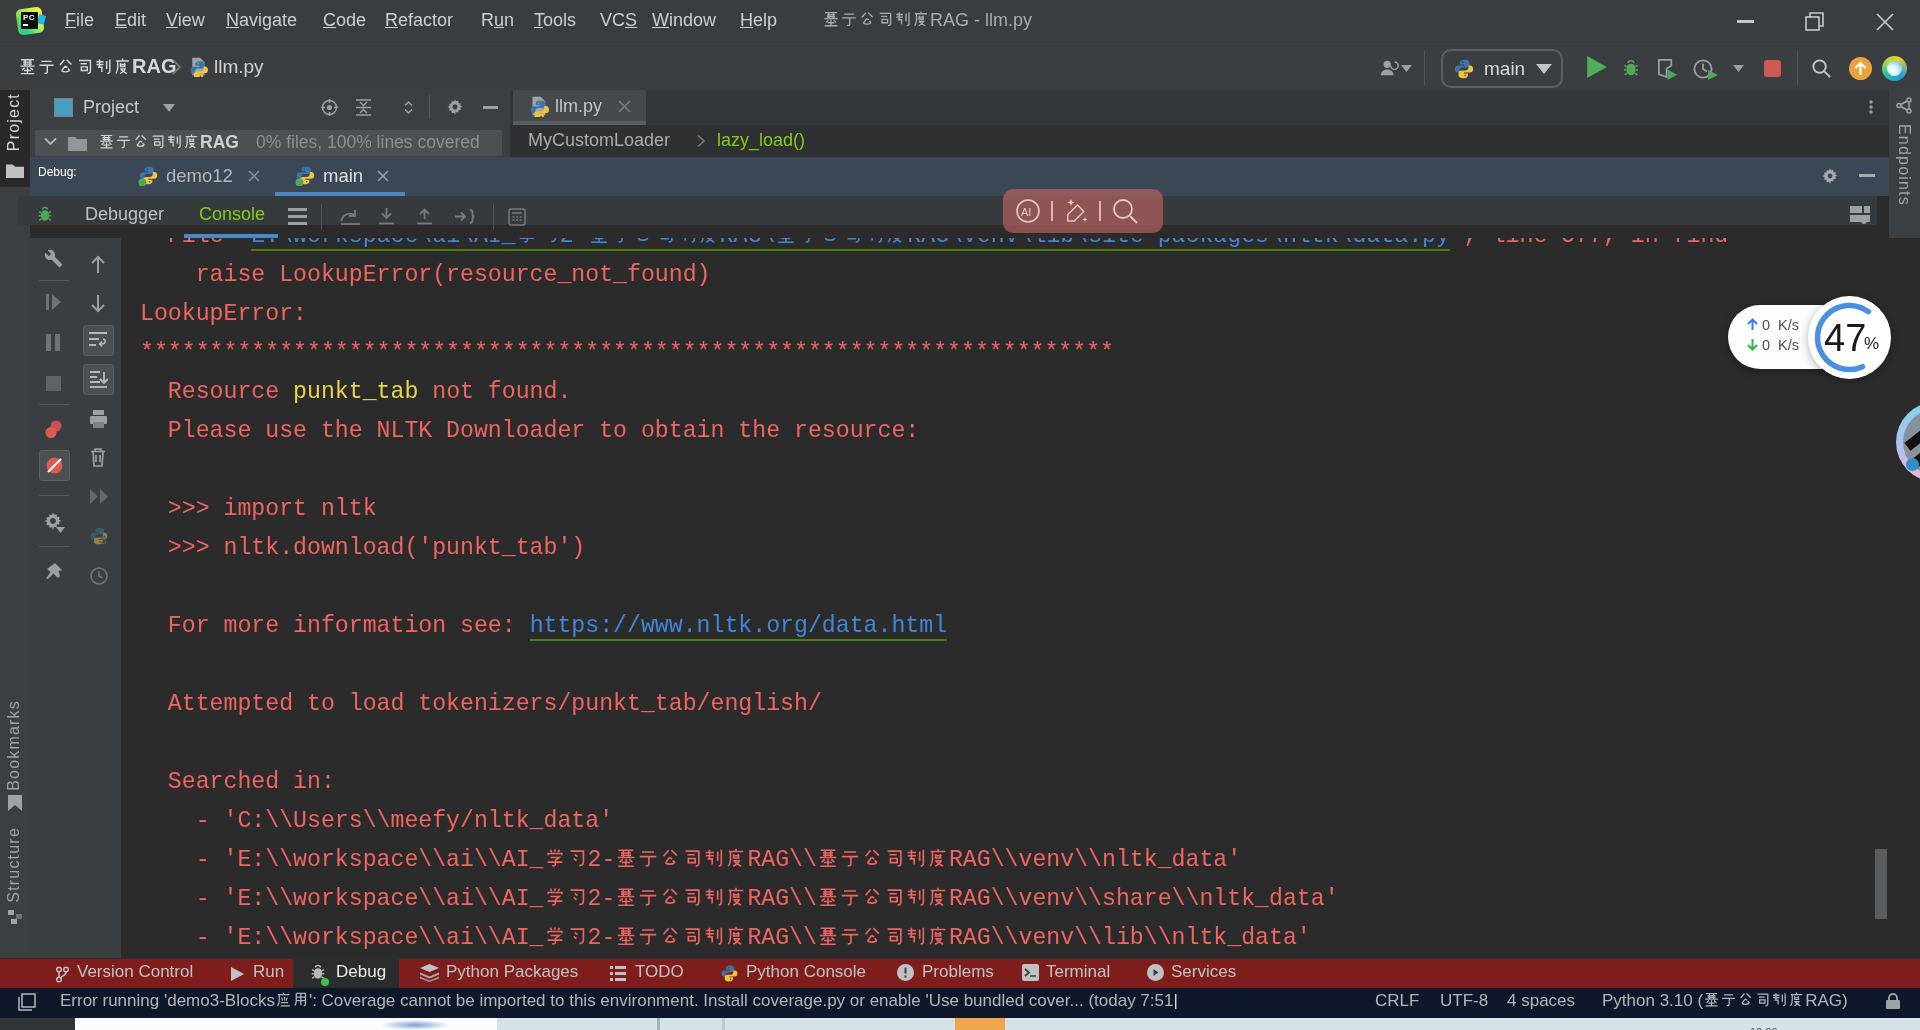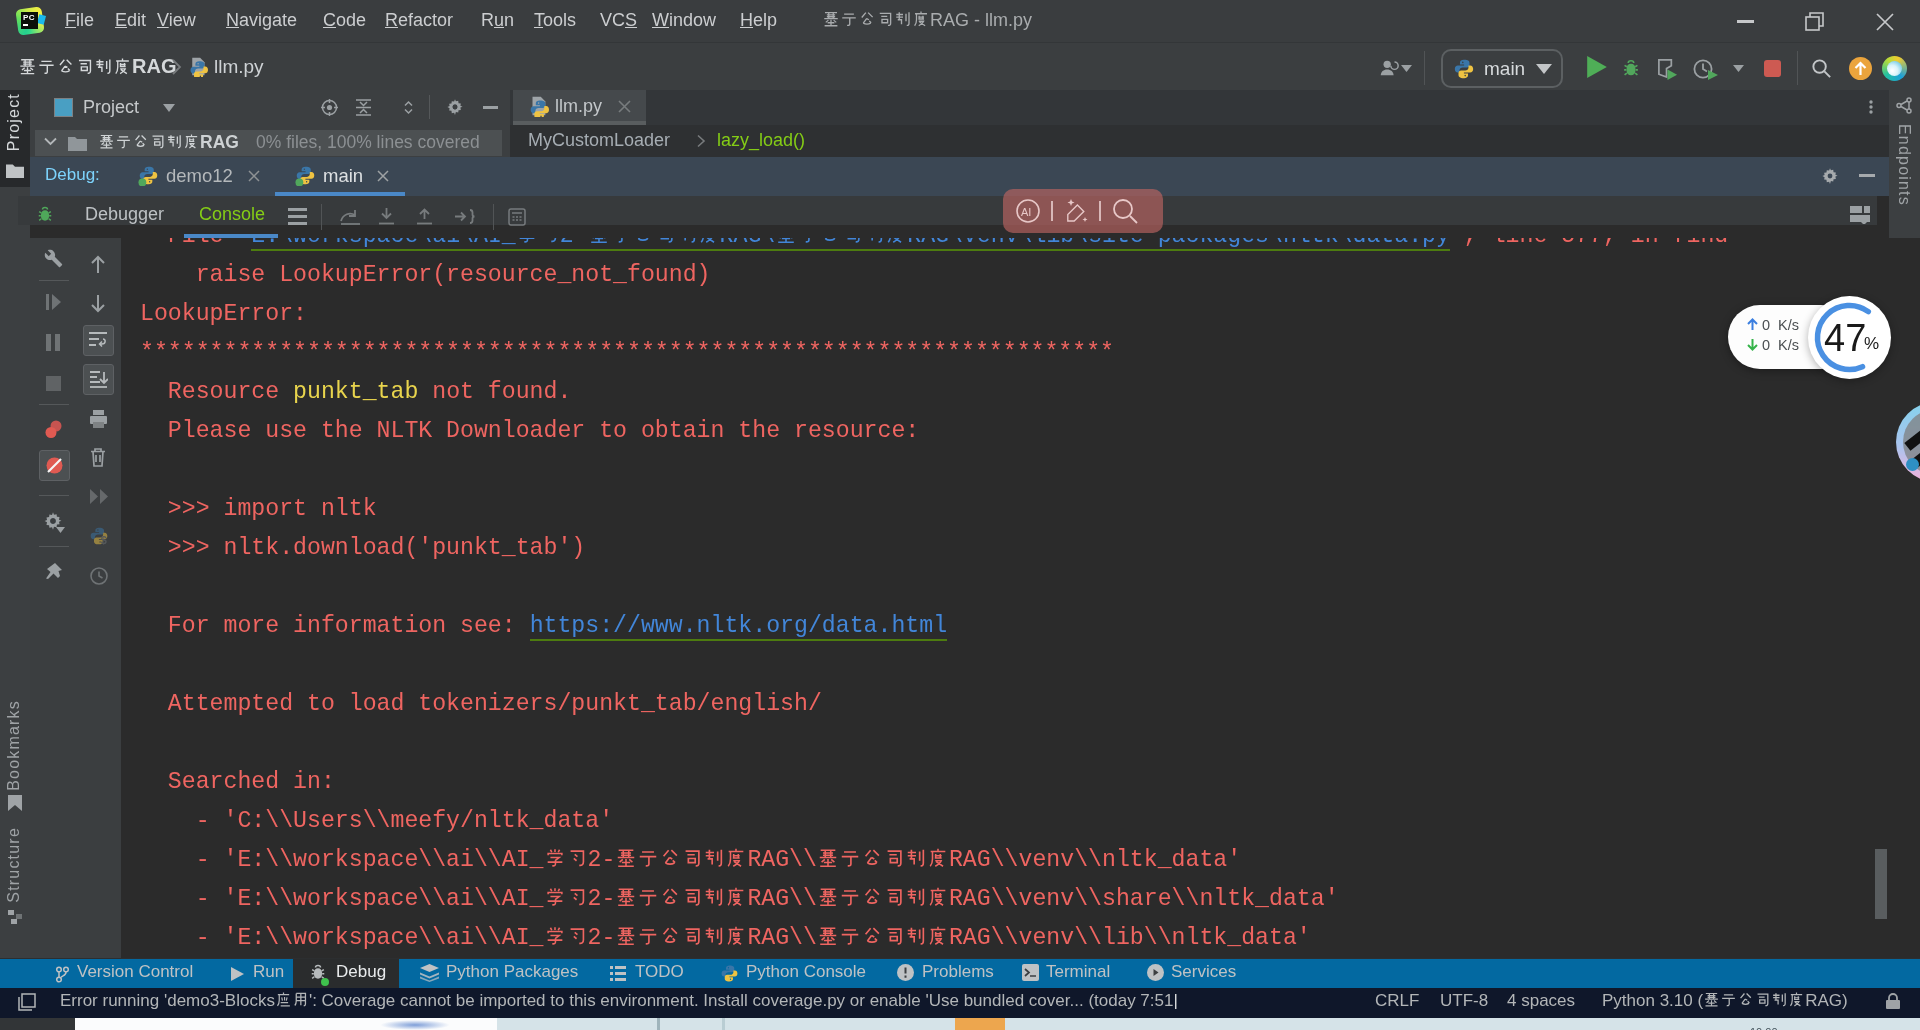--- a/index.html
+++ b/index.html
@@ -65,21 +65,21 @@
  <div class="abs" style="left:17px;top:7px;width:28px;height:28px">
    <div class="abs" style="left:0px;top:1px;width:26px;height:26px;border-radius:5px;background:conic-gradient(from 210deg,#25cf8e,#63e05c 80deg,#c8ec4c 140deg,#f2ee42 200deg,#e8f04e 260deg,#30d98a 340deg,#25cf8e);transform:rotate(-8deg)"></div>
    <div class="abs" style="left:21px;top:8px;width:7px;height:9px;background:#1bb8ec;transform:rotate(15deg)"></div>
    <div class="abs" style="left:4px;top:5px;width:17px;height:17px;background:#0b0f0a"></div>
    <div class="abs" style="left:6px;top:6px;color:#fff;font-size:8px;font-weight:bold;letter-spacing:0.3px;font-family:'Liberation Sans'">PC</div>
    <div class="abs" style="left:6px;top:17px;width:5px;height:2px;background:#fff"></div>
  </div>
  <div class="abs ui" style="left:0;top:10px;width:800px;font-size:18px;color:#ccced0">
    <span style="position:absolute;left:65px"><u style="text-decoration-thickness:1px">F</u>ile</span>
    <span style="position:absolute;left:115px"><u>E</u>dit</span>
-   <span style="position:absolute;left:157px"><u>V</u>iew</span>
+   <span style="position:absolute;left:166px"><u>V</u>iew</span>
    <span style="position:absolute;left:226px"><u>N</u>avigate</span>
    <span style="position:absolute;left:323px"><u>C</u>ode</span>
    <span style="position:absolute;left:385px"><u>R</u>efactor</span>
    <span style="position:absolute;left:481px">R<u>u</u>n</span>
    <span style="position:absolute;left:534px"><u>T</u>ools</span>
    <span style="position:absolute;left:600px">VC<u>S</u></span>
    <span style="position:absolute;left:652px"><u>W</u>indow</span>
    <span style="position:absolute;left:740px"><u>H</u>elp</span>
  </div>
  <div class="abs" style="left:822px;top:10px;font-size:18px;color:#a9acae"><svg class="cj" width="18" height="18">
@@ -295,21 +295,21 @@
       </svg>
  <div class="abs vtext" style="left:6px;top:438px;font-size:16px;color:#9fa3a6">Notifications</div>
  <svg class="abs" style="left:7px;top:752px" width="17" height="18" viewBox="0 0 17 18">
         <path d="M8.5 1L16 3.5V9c0 4.5-3 7.5-7.5 8.5C4 16.5 1 13.5 1 9V3.5z" fill="#9fa3a6"></path>
         <path d="M8.5 1L16 3.5V9c0 4.5-3 7.5-7.5 8.5z" fill="#c8cbcd"></path>
       </svg>
  <div class="abs vtext" style="left:6px;top:777px;font-size:16px;color:#9fa3a6">Coverage</div>
 </div>
 
 <div class="abs" id="dbgheader" style="left:30px;top:157px;width:1859px;height:39px;background:#3b4754">
- <div class="abs" style="left:15px;top:8px;font-size:17px;color:#7dd3fc">Debug:</div>
+ <div class="abs" style="left:8px;top:8px;font-size:12px;color:#ffffff">Debug:</div>
  <svg class="abs" style="left:108px;top:8px" width="21" height="21" viewBox="0 0 24 24">
         <use href="#pylogo"></use>
         <circle cx="5" cy="20" r="4.5" fill="#51a75c"></circle>
       </svg>
  <div class="abs" style="left:136px;top:8px;font-size:18.5px;color:#b4b8bb">demo12</div>
  <svg class="abs" style="left:218px;top:13px" width="12" height="12" viewBox="0 0 12 12" stroke="#8e9294" stroke-width="1.5">
         <path d="M1 1L11 11M11 1L1 11"></path>
       </svg>
  <svg class="abs" style="left:265px;top:8px" width="21" height="21" viewBox="0 0 24 24">
         <use href="#pylogo"></use>
@@ -569,21 +569,21 @@
         </svg><svg class="cj k">
           <use href="#cjSI"></use>
         </svg><svg class="cj k">
           <use href="#cjZHI"></use>
         </svg><svg class="cj k">
           <use href="#cjDU"></use>
         </svg>RAG\\venv\\lib\\nltk_data'</div>
 <div class="abs" style="left:1754px;top:611px;width:12px;height:70px;background:#595d5f"></div>
 </div>
 
-<div class="abs" id="statusrow" style="left:0;top:958px;width:1920px;height:30px;background:#0369a1;border-top:1px solid #2c2e30;font-size:17px;color:#bfc2c4">
+<div class="abs" id="statusrow" style="left:0;top:958px;width:1920px;height:30px;background:#7f1d1d;border-top:1px solid #2c2e30;font-size:17px;color:#bfc2c4">
  <svg class="abs" style="left:55px;top:7px" width="15" height="17" viewBox="0 0 15 17" fill="none" stroke="#bfc2c4" stroke-width="1.5">
         <circle cx="4" cy="3.5" r="2.3"></circle>
         <circle cx="11" cy="3.5" r="2.3"></circle>
         <circle cx="4" cy="13.5" r="2.3"></circle>
         <path d="M4 6v5M11 6c0 4-4 3.5-5 5.5"></path>
       </svg>
  <div class="abs" style="left:77px;top:3px">Version Control</div>
  <svg class="abs" style="left:231px;top:8px" width="13" height="14" viewBox="0 0 13 14" fill="#bfc2c4">
         <path d="M0 0l13 7l-13 7z"></path>
       </svg>

